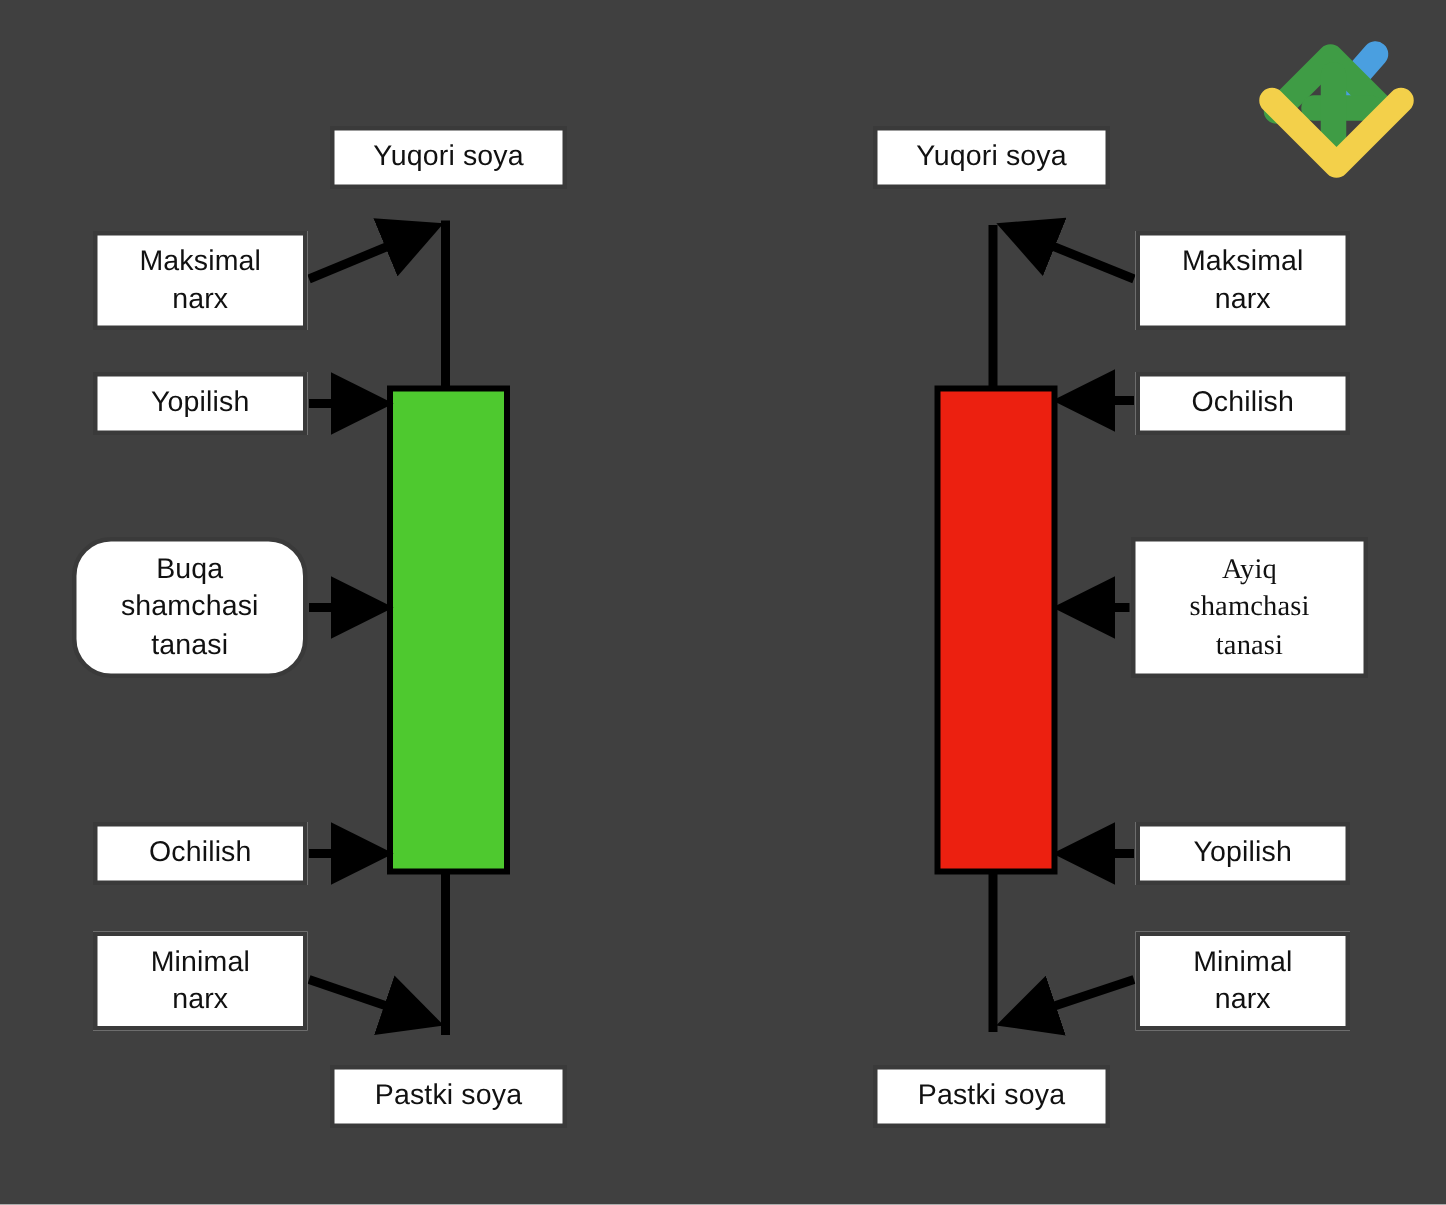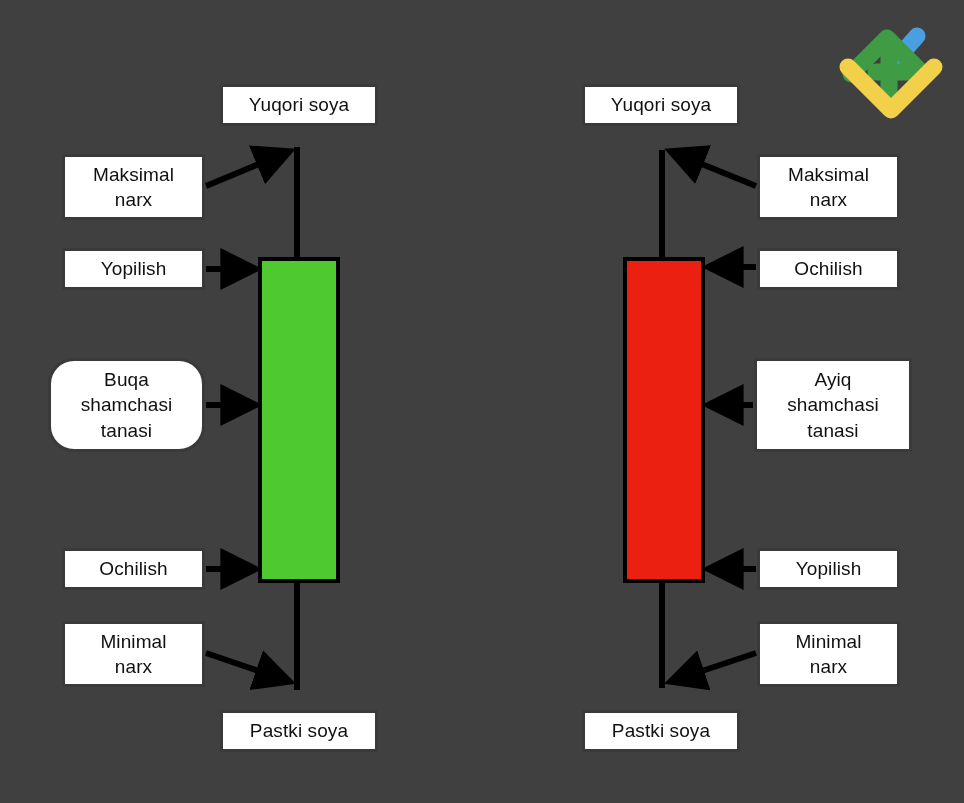--- a/index.html
+++ b/index.html
@@ -117,21 +117,21 @@
 
   <div class="label-box" style="left:220px; top:710px; width:158px; height:42px;">Pastki soya</div>
 
   <div class="label-box" style="left:582px; top:84px; width:158px; height:42px;">Yuqori soya</div>
 
   <div class="label-box" style="left:757px; top:154px; width:143px; height:66px;">Maksimal
 narx</div>
 
   <div class="label-box" style="left:757px; top:248px; width:143px; height:42px;">Ochilish</div>
 
-  <div class="label-box" style="left:754px; top:358px; width:158px; height:94px;">Ayiq
+  <div class="label-box" style="left:754px; top:358px; width:158px; height:94px;font-family:Liberation Serif, serif;">Ayiq
 shamchasi
 tanasi</div>
 
   <div class="label-box" style="left:757px; top:548px; width:143px; height:42px;">Yopilish</div>
 
   <div class="label-box" style="left:757px; top:621px; width:143px; height:66px;">Minimal
 narx</div>
 
   <div class="label-box" style="left:582px; top:710px; width:158px; height:42px;">Pastki soya</div>
 

